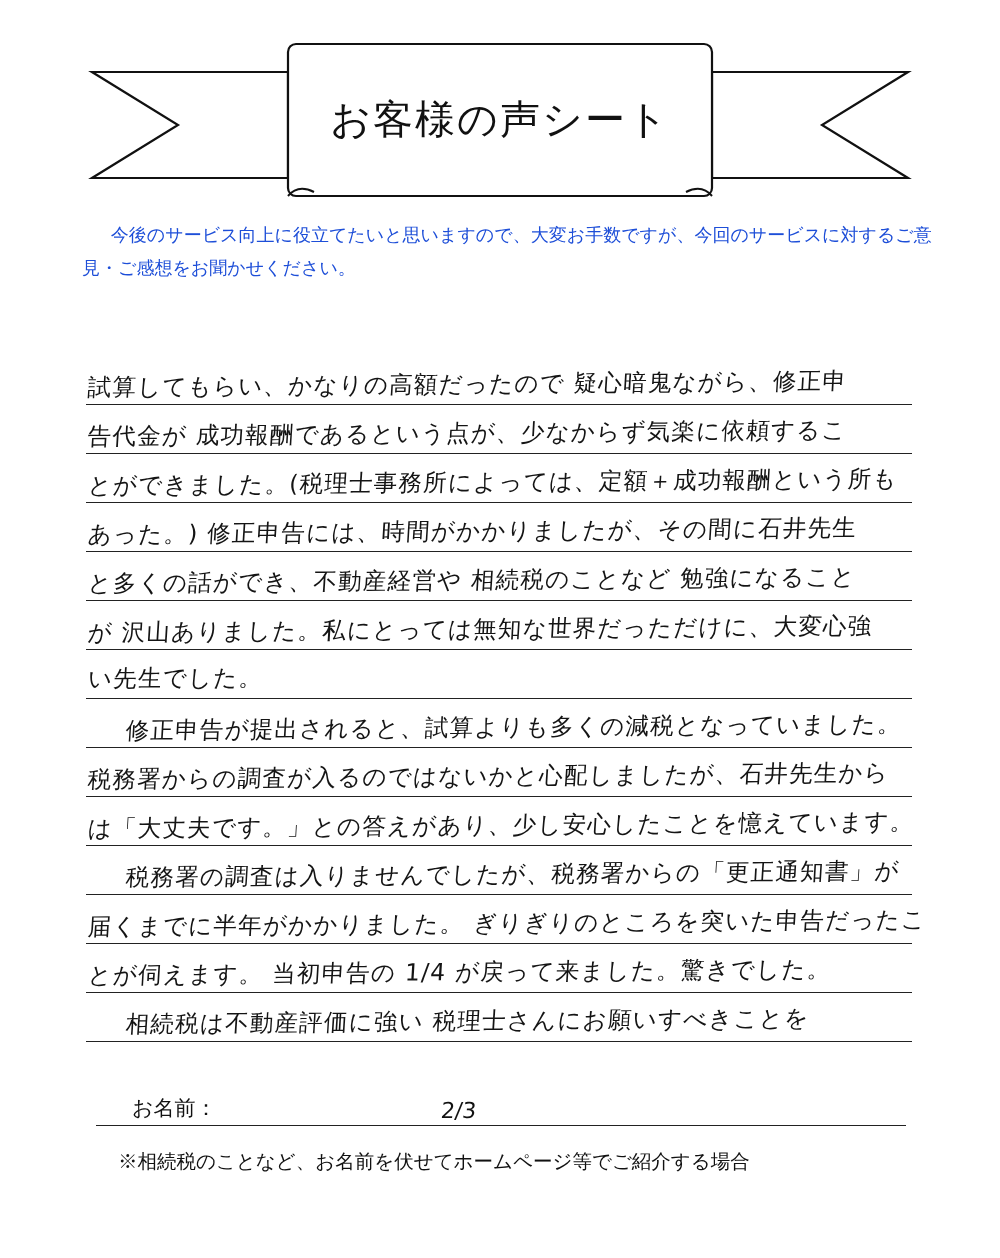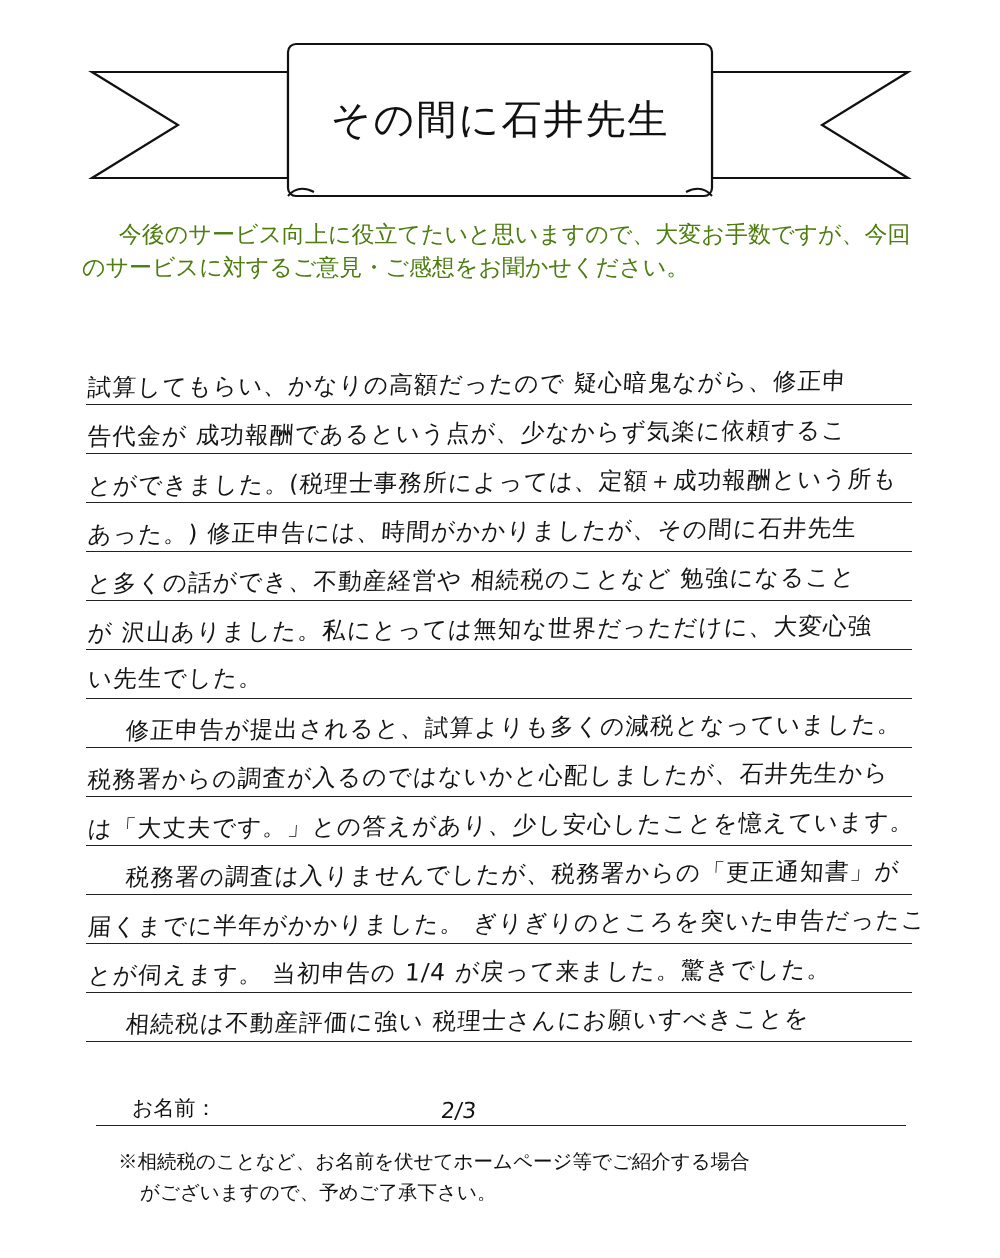--- a/index.html
+++ b/index.html
@@ -36,24 +36,24 @@
     color: #111;
     font-family: "DejaVu Sans", sans-serif;
   }
 
   
   .intro {
     position: absolute;
     left: 82px;
     top: 218px;
     width: 850px;
-    font-size: 23px;
+    font-size: 18px;
     line-height: 33px;
     font-family: "DejaVu Serif", serif;
-    color: #4d7c0f;
+    color: #1d4ed8;
   }
   .intro p { margin: 0; text-indent: 1.6em; }
 
   
   .hand-area {
     position: absolute;
     left: 86px;
     top: 356px;
     width: 826px;
   }
@@ -122,21 +122,21 @@
 
     <polygon points="92,42 288,42 288,148 92,148 178,95" fill="#ffffff" stroke="#111111" stroke-width="2.2"></polygon>
 
     <polygon points="908,42 712,42 712,148 908,148 822,95" fill="#ffffff" stroke="#111111" stroke-width="2.2"></polygon>
 
     <rect x="288" y="14" width="424" height="152" rx="8" ry="8" fill="#ffffff" stroke="#111111" stroke-width="2.2"></rect>
 
     <path d="M288 166 q10 -12 26 -4" fill="none" stroke="#111111" stroke-width="2"></path>
     <path d="M712 166 q-10 -12 -26 -4" fill="none" stroke="#111111" stroke-width="2"></path>
   </svg>
-  <div class="banner-title">その間に石井先生</div>
+  <div class="banner-title">お客様の声シート</div>
 </div>
 
 <div class="intro">
   <p>今後のサービス向上に役立てたいと思いますので、大変お手数ですが、今回のサービスに対するご意見・ご感想をお聞かせください。</p>
 </div>
 
 <div class="hand-area">
   <div class="hand-line">
     <span class="txt">試算してもらい、かなりの高額だったので 疑心暗鬼ながら、修正申</span>
   </div>
@@ -181,14 +181,13 @@
   </div>
 </div>
 
 <div class="name-row">
   <span class="name-label">お名前：</span>
   <span class="page-no">2/3</span>
 </div>
 
 <div class="footnote">
   <div class="l1">※相続税のことなど、お名前を伏せてホームページ等でご紹介する場合</div>
-  <div class="l2">がございますので、予めご了承下さい。</div>
 </div>
 
 </body></html>

